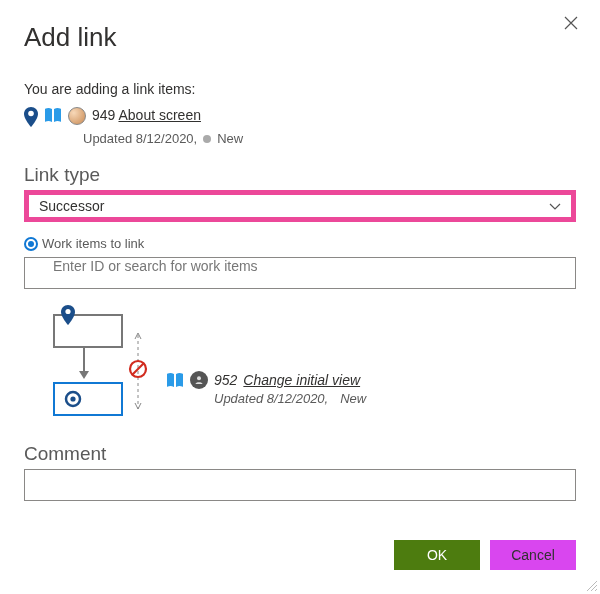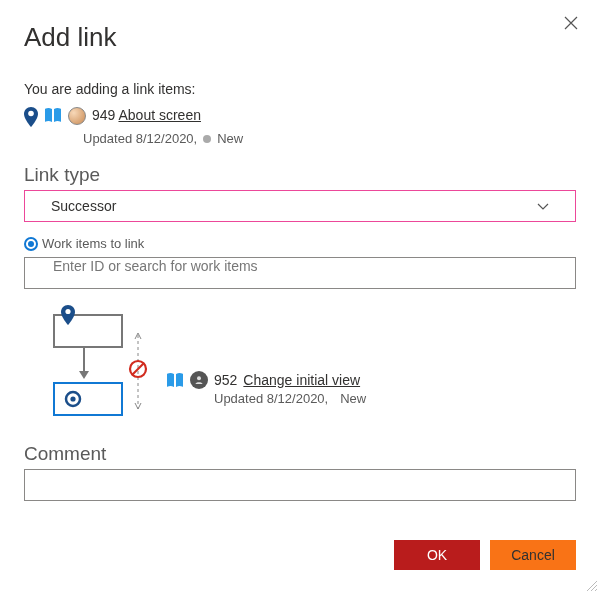--- a/index.html
+++ b/index.html
@@ -18,36 +18,36 @@
   .src-row { display:flex; align-items:flex-start; gap:6px; }
   .pin-main { color:#1b4e8a; }
   .book-icon { color:#1b8ae0; display:inline-flex; }
   .avatar { width:18px; height:18px; border-radius:50%; background:radial-gradient(circle at 30% 30%, #f7d8b8, #c98a53); border:1px solid #888;}
   .src-text { font-size:14px; }
   .src-text .id { color:#323130; }
   .src-text .name { text-decoration:underline; cursor:pointer; }
   .meta { font-size:13px; color:#5a5a5a; margin-left:59px; display:flex; align-items:center; gap:6px;}
   .meta .dot { width:8px; height:8px; border-radius:50%; background:#aaa; display:inline-block;}
   .field-lbl { font-size:19px; color:#5a5a5a; margin-top:18px; margin-bottom:4px; }
-  .select { border:1px solid #ec4899; height:32px; display:flex; align-items:center; justify-content:space-between; padding:0 26px; font-size:14px; cursor:pointer;gap:32px;}
+  .select { border:5px solid #ec4899; height:32px; display:flex; align-items:center; justify-content:space-between; padding:0 10px; font-size:14px; cursor:pointer;gap:32px;}
   .wi-head { display:flex; align-items:center; gap:4px; margin-top:14px; font-size:13px; color:#5a5a5a;}
   .wi-head .target { width:14px; height:14px; border:2px solid #1078d4; border-radius:50%; display:flex; align-items:center; justify-content:center;}
   .wi-head .target::after { content:""; width:6px; height:6px; background:#1078d4; border-radius:50%;}
   .input { border:1px solid #8a8886; height:32px; display:flex; align-items:flex-start; padding:0 28px; font-size:14px; color:#777; cursor:text; margin-top:6px;}
-  .diagram-row { display:flex; align-items:flex-start; gap:12px; margin-top:14px;}
+  .diagram-row { display:flex; align-items:flex-start; gap:12px; margin-top:14px;font-style:italic;}
   .diagram-svg { flex:0 0 auto; }
   .linked-item { margin-top:68px; }
   .linked-row { display:flex; align-items:center; gap:6px; font-size:14px;}
   .linked-row .name { text-decoration:underline; cursor:pointer;}
   .assign-badge { width:18px; height:18px; border-radius:50%; background:#555; display:flex; align-items:center; justify-content:center;}
   .comment { border:1px solid #8a8886; height:32px; margin-top:4px; cursor:text;}
   .footer { position:absolute; right:24px; bottom:24px; display:flex; gap:10px;}
   .btn { min-width:86px; height:30px; display:flex; align-items:center; justify-content:center; font-size:14px; cursor:pointer;}
-  .btn-primary { background:#b91c1c; color:#fff;}
-  .btn-secondary { background:#f97316; color:#323130;}
+  .btn-primary { background:#4d7c0f; color:#fff;}
+  .btn-secondary { background:#d946ef; color:#323130;}
   .resize-grip { position:absolute; right:2px; bottom:2px; color:#aaa; pointer-events:none;}
 </style>
 </head>
 <body>
 
 <div class="dialog">
 
   <span class="close-x">
     <svg width="14" height="14" viewBox="0 0 14 14">
         <path d="M1 1 L13 13 M13 1 L1 13" stroke="#555" stroke-width="1.2" fill="none"></path>

